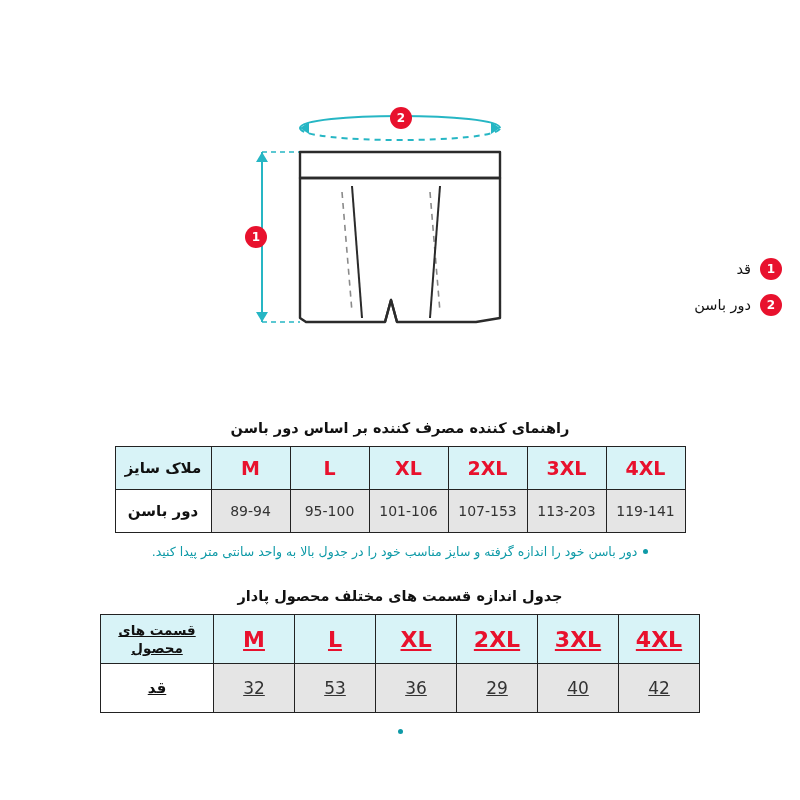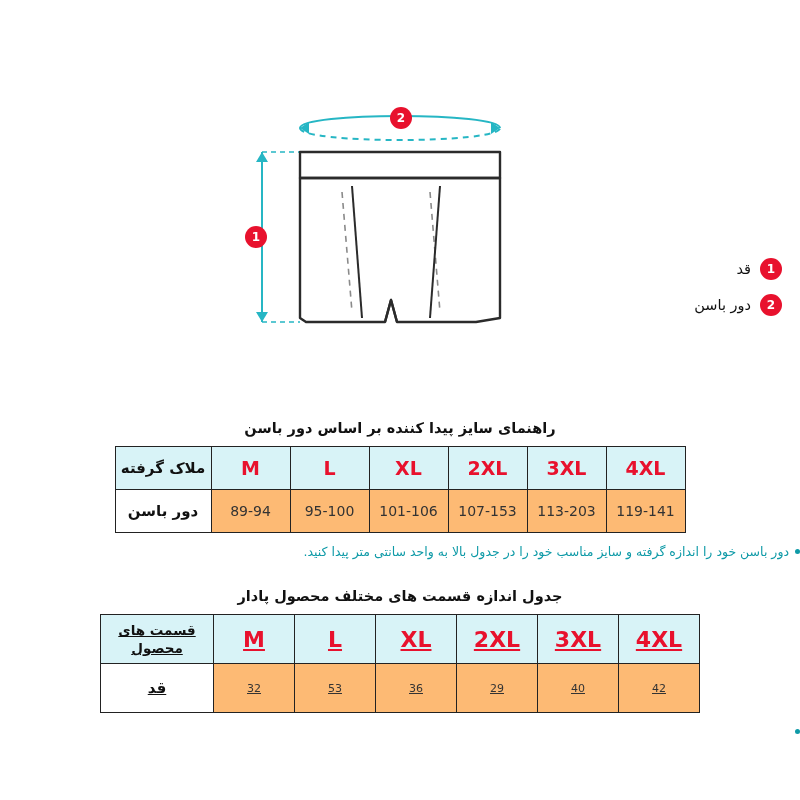--- a/index.html
+++ b/index.html
@@ -92,51 +92,52 @@
     background: #d8f3f7;
     color: #e8112d;
     font-weight: bold;
   }
   .hdr-label {
     background: #d8f3f7;
     color: #111111;
     font-weight: bold;
   }
   .val-cell {
-    background: #fdba74;
+    background: #e5e5e5;
     color: #333333;
   }
   .val-label {
     background: #ffffff;
     color: #111111;
     font-weight: bold;
   }
 
   
   #hip-table td { height: 42px; }
   #hip-table .c-size { width: 78px; font-size: 19px; }
   #hip-table .c-label { width: 95px; font-size: 15px; }
   #hip-table .r2 td { font-size: 14px; }
   #hip-table .r2 .c-label { font-size: 15px; }
 
   
   #parts-table td { height: 48px; text-decoration: underline; }
   #parts-table .c-size { width: 80px; font-size: 22px; }
   #parts-table .c-label { width: 112px; font-size: 13.5px; line-height: 1.35; }
-  #parts-table .r2 td { font-size: 11px; }
+  #parts-table .r2 td { font-size: 17px; }
   #parts-table .r2 .c-label { font-size: 15px; }
 
   .notes {
     width: 800px;
     margin-top: 9px;
   }
   .note {
     display: flex;
     flex-direction: row;
     align-items: flex-start;
+    justify-content: center;
     gap: 6px;
     font-size: 12.5px;
     color: #0e9aa7;
     line-height: 1.55;
     margin: 1px 0;
   }
   .note .dot {
     width: 5px;
     height: 5px;
     border-radius: 50%;
@@ -197,32 +198,32 @@
       <span class="legend-label">قد</span>
     </div>
     <div class="legend-row">
       <span class="badge">2</span>
       <span class="legend-label">دور باسن</span>
     </div>
   </div>
 </div>
 
 <div class="section">
-  <div class="section-title">راهنمای سایز پیدا کننده بر اساس دور باسن</div>
+  <div class="section-title">راهنمای کننده مصرف کننده بر اساس دور باسن</div>
 
   <table class="size-table" id="hip-table">
     <tbody>
       <tr class="r1">
         <td class="hdr-cell c-size">4XL</td>
         <td class="hdr-cell c-size">3XL</td>
         <td class="hdr-cell c-size">2XL</td>
         <td class="hdr-cell c-size">XL</td>
         <td class="hdr-cell c-size">L</td>
         <td class="hdr-cell c-size">M</td>
-        <td class="hdr-label c-label">ملاک گرفته</td>
+        <td class="hdr-label c-label">ملاک سایز</td>
       </tr>
       <tr class="r2">
         <td class="val-cell c-size">119-141</td>
         <td class="val-cell c-size">113-203</td>
         <td class="val-cell c-size">107-153</td>
         <td class="val-cell c-size">101-106</td>
         <td class="val-cell c-size">95-100</td>
         <td class="val-cell c-size">89-94</td>
         <td class="val-label c-label">دور باسن</td>
       </tr>

